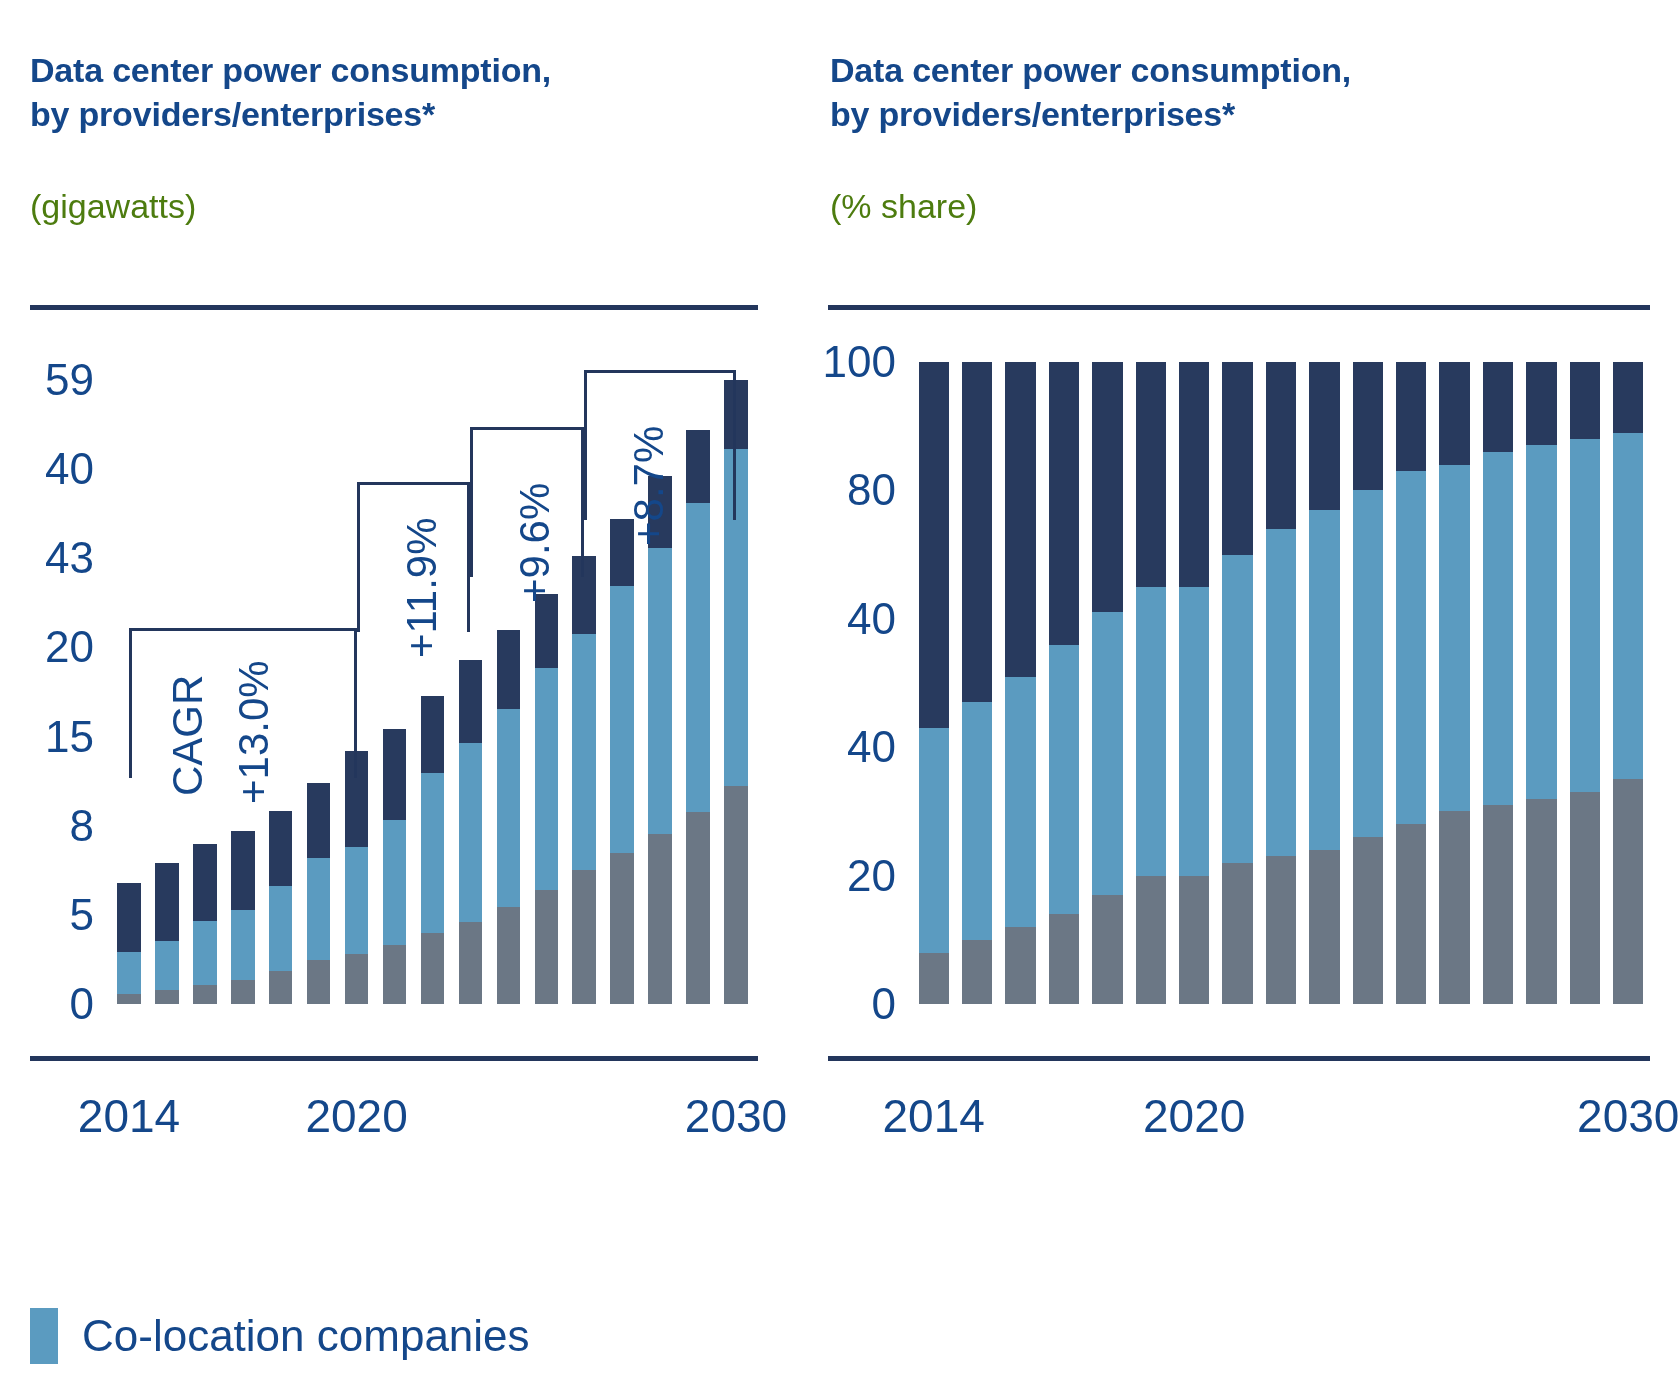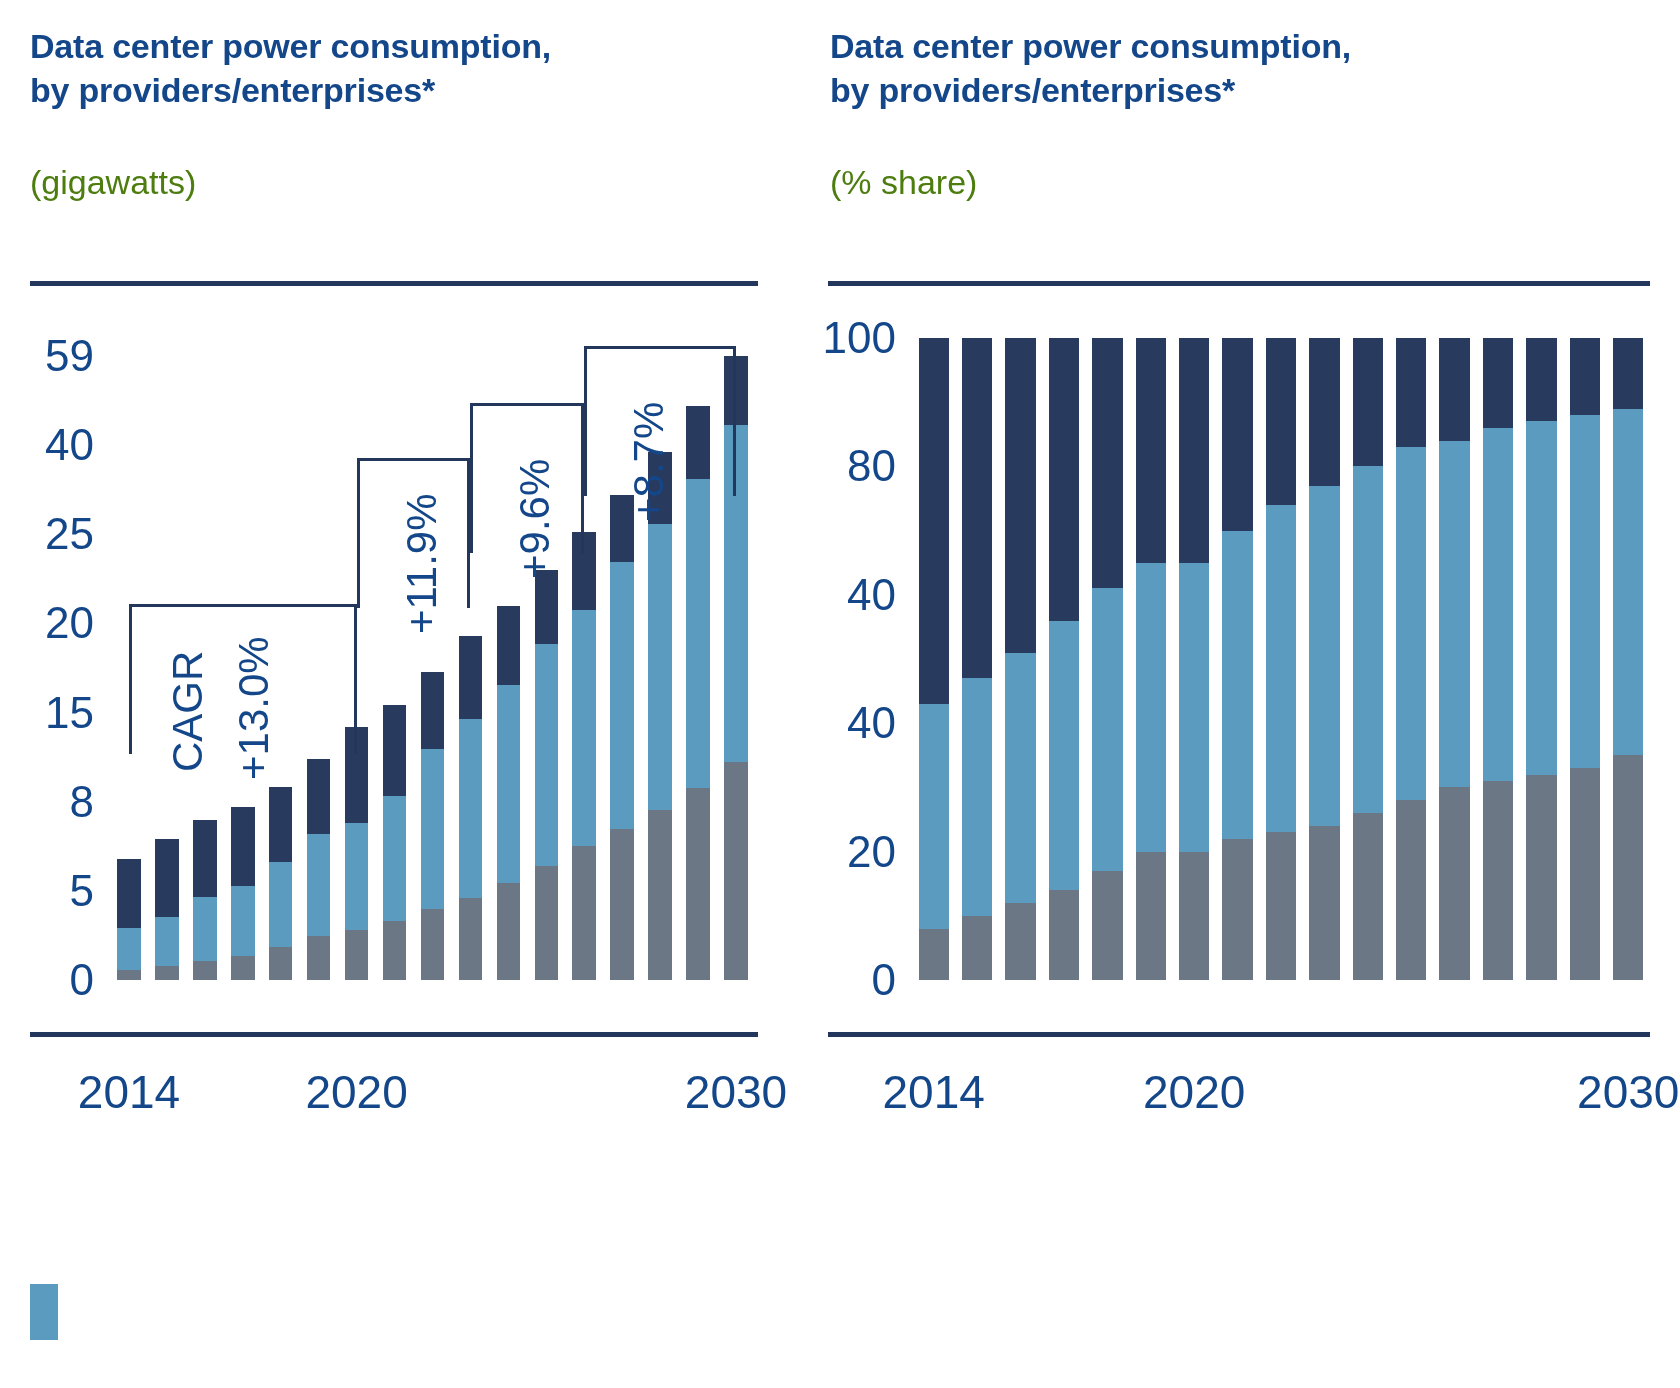--- a/index.html
+++ b/index.html
@@ -3,21 +3,21 @@
 <meta charset="utf-8">
 <style>
   html,body{margin:0;padding:0;}
   body{
     width:1680px;height:1388px;
     background:#ffffff;
     font-family:"Liberation Sans", sans-serif;
     overflow:hidden;
     position:relative;
   }
-  .page{position:absolute;inset:0;}
+  .page{position:absolute;inset:0;margin-top:24px;}
 
   
   .panel{position:absolute;top:0;height:1190px;}
   #panel-left{left:0;width:820px;}
   #panel-right{left:820px;width:860px;}
 
   .title{
     position:absolute;
     color:#14478A;
     font-weight:bold;
@@ -120,21 +120,21 @@
   <div class="rule" id="rule-top-left"></div>
   <div class="rule" id="rule-bot-left"></div>
 
   <div class="plot" id="plot-left">
     <div class="yaxis" id="yaxis-left">
         <div class="ytick" style="top: 642px;">0</div>
         <div class="ytick" style="top: 552.833px;">5</div>
         <div class="ytick" style="top: 463.667px;">8</div>
         <div class="ytick" style="top: 374.5px;">15</div>
         <div class="ytick" style="top: 285.333px;">20</div>
-        <div class="ytick" style="top: 196.167px;">25</div>
+        <div class="ytick" style="top: 196.167px;">43</div>
         <div class="ytick" style="top: 107px;">40</div>
         <div class="ytick" style="top: 17.8333px;">59</div>
       </div>
     <div class="bars" id="bars-left">
         <div class="barslot">
           <div class="bar">
             <div class="seg seg-ent" style="height: 69.55px; background: rgb(40, 58, 94);"></div>
             <div class="seg seg-colo" style="height: 41.9083px; background: rgb(91, 155, 192);"></div>
             <div class="seg seg-hyper" style="height: 9.80833px; background: rgb(107, 119, 133);"></div>
           </div>
@@ -429,16 +429,17 @@
 
   <div class="xlabels" id="xlabels-right">
       <div class="xlab" style="left: 933.706px; transform: translateX(-50%);">2014</div>
       <div class="xlab" style="left: 1194.18px; transform: translateX(-50%);">2020</div>
       <div class="xlab" style="left: 1628.29px; transform: translateX(-50%);">2030</div>
     </div>
 
   <div id="legend">
       <div class="leg-item">
         <span class="leg-swatch" style="background: rgb(91, 155, 192);"></span>
+        <span class="leg-label">Co-location companies</span>
       </div>
     </div>
 
 </div>
 
 </body></html>

